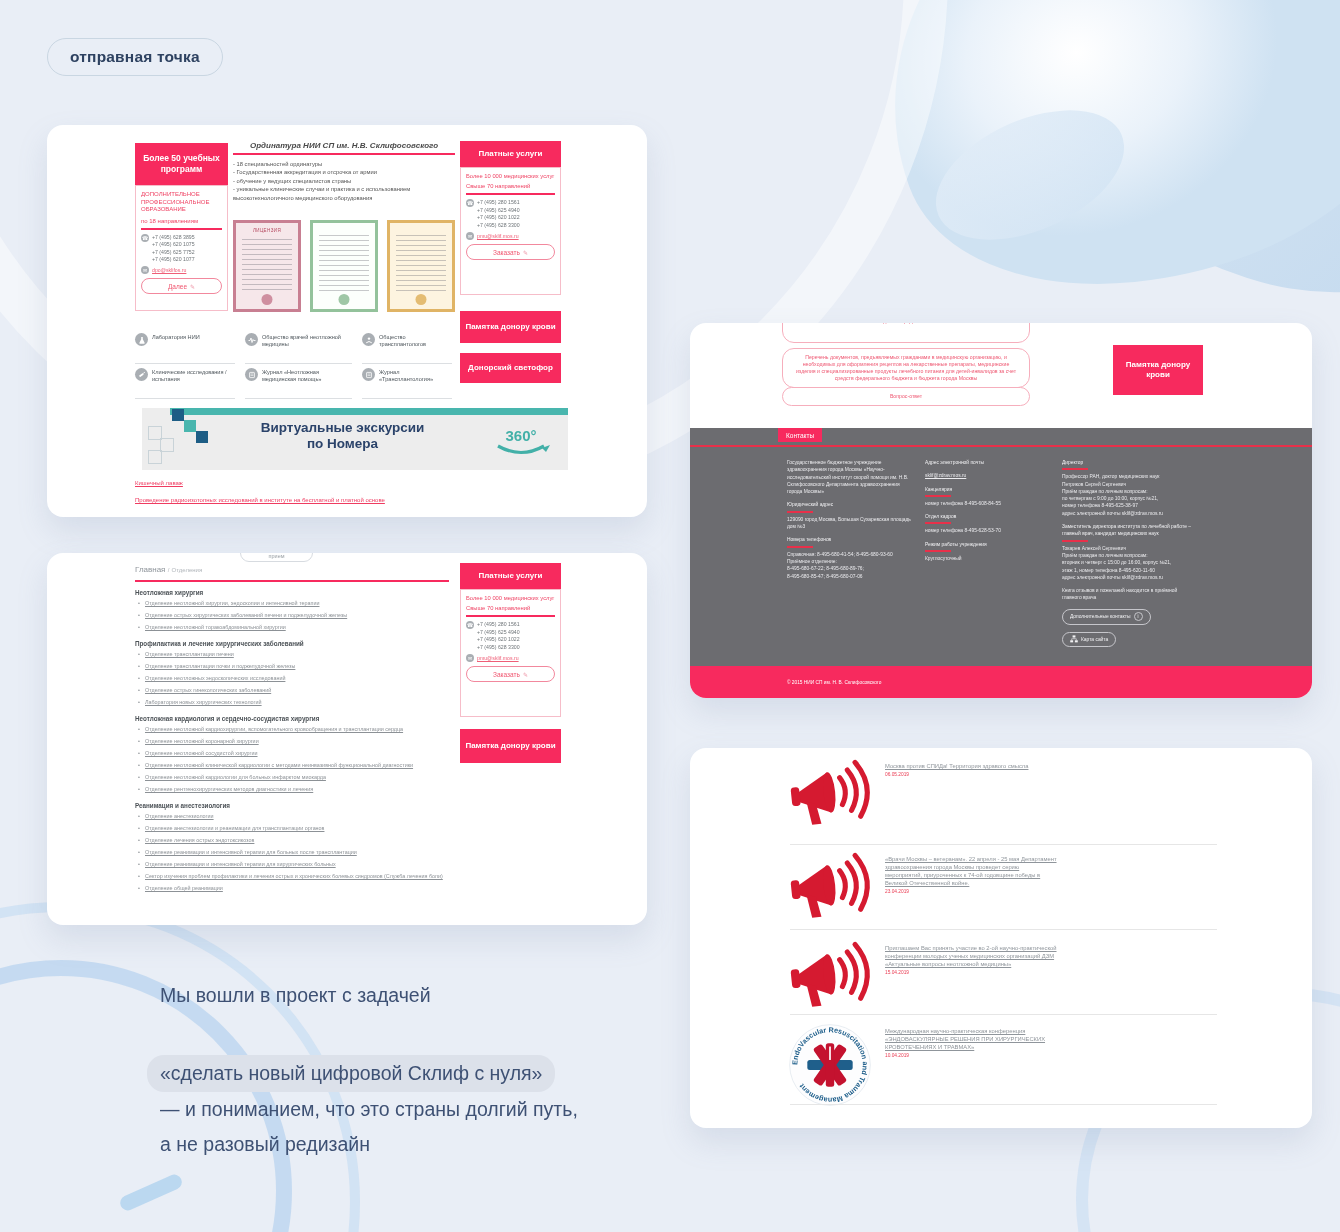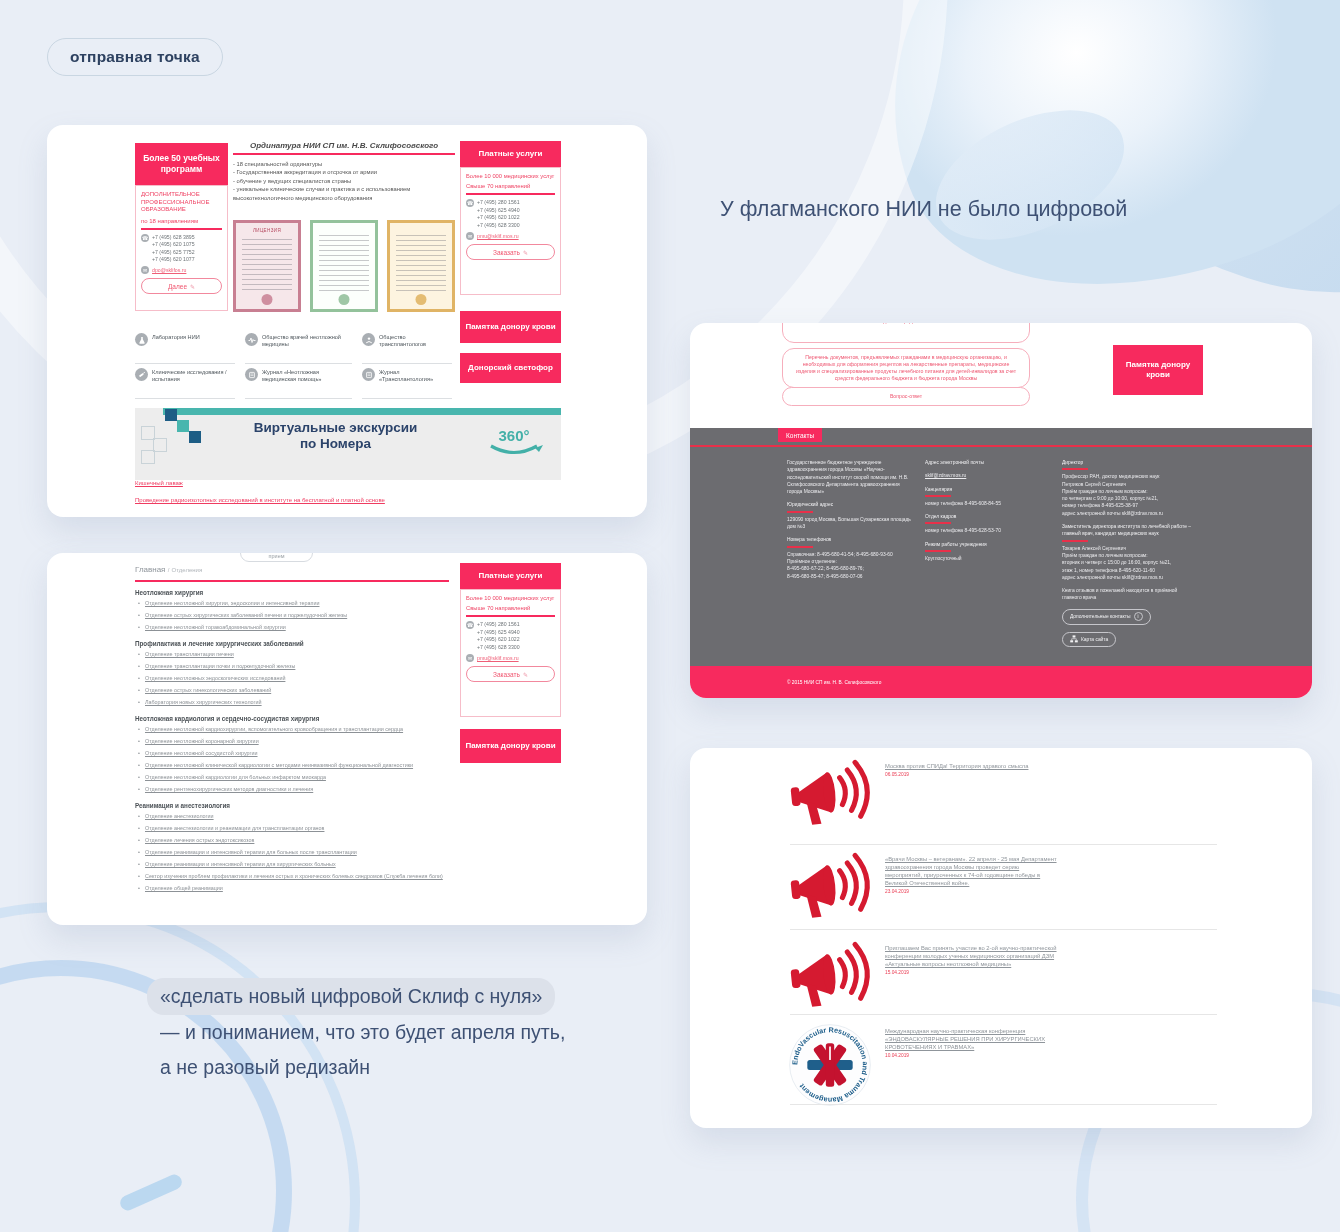--- a/index.html
+++ b/index.html
@@ -21,21 +21,21 @@
   .arc1{left:-170px;bottom:-190px;width:430px;height:430px;border-radius:50%;border:16px solid rgba(167,202,236,.55);}
   .arc2{left:-240px;bottom:-270px;width:580px;height:580px;border-radius:50%;border:10px solid rgba(188,215,242,.5);}
   .arc3{right:-160px;bottom:-180px;width:400px;height:400px;border-radius:50%;border:12px solid rgba(188,215,242,.45);}
   .pill-dot{left:118px;bottom:32px;width:66px;height:15px;border-radius:8px;background:#b3d3ee;transform:rotate(-24deg);opacity:.85;}
 
   
   .tag-pill{position:absolute;left:47px;top:38px;border:1.5px solid #c9d6e2;border-radius:22px;
     padding:9px 22px;color:#2e4261;font-size:15.5px;font-weight:bold;letter-spacing:.2px;}
   .big-heading{position:absolute;left:720px;top:192px;color:#3e5174;font-size:21.5px;line-height:34px;}
   .quote{position:absolute;left:160px;top:978px;color:#3e5174;font-size:19.5px;line-height:35px;}
-  .hl{display:inline-block;background:#dce1ea;border-radius:17px;padding:1px 13px;margin-left:-13px;}
+  .hl{display:inline-block;background:#dce1ea;border-radius:17px;padding:1px 13px;margin-left:-13px;margin-top:42px;}
 
   .card{position:absolute;background:#fff;border-radius:16px;overflow:hidden;
     box-shadow:0 14px 30px rgba(120,140,170,.18);}
   #card1{left:47px;top:125px;width:600px;height:392px;}
   #card2{left:47px;top:553px;width:600px;height:372px;}
   #card3{left:690px;top:323px;width:622px;height:375px;}
   #card4{left:690px;top:748px;width:622px;height:380px;}
   .abs{position:absolute;}
 
   
@@ -63,21 +63,21 @@
   .c2{left:77px;background:#fcfffc;border:3px solid #93c29b;}
   .c3{left:154px;background:#fdf4e0;border:3px solid #e0b465;}
   .cert-t{font-size:4.5px;color:#b4475e;text-align:center;margin-top:5px;letter-spacing:.4px;}
   .cert-lines{position:absolute;left:6px;right:6px;top:16px;bottom:18px;
     background:repeating-linear-gradient(to bottom, rgba(100,100,110,.35) 0 1px, transparent 1px 5px);}
   .seal{position:absolute;bottom:4px;left:50%;transform:translateX(-50%);width:11px;height:11px;border-radius:50%;}
   .c1 .seal{background:#cf8fa0}.c2 .seal{background:#9fc7a6}.c3 .seal{background:#e4bc72}
   .gcell{position:absolute;height:30px;border-bottom:1px solid #dcdfe2;display:flex;gap:4px;align-items:flex-start;}
   .gico{flex:none;width:13px;height:13px;border-radius:50%;background:#a9aeb3;display:flex;align-items:center;justify-content:center;}
   .glabel{font-size:5.6px;line-height:7.2px;color:#4e565c;padding-top:1px;}
-  .banner{position:absolute;left:88px;top:283px;width:426px;height:72px;background:#ededed;}
+  .banner{position:absolute;left:95px;top:283px;width:426px;height:62px;background:#ededed;}
   .banner-stripe{position:absolute;left:28px;right:0;top:0;height:7px;background:#49b6ae;}
   .sq{position:absolute;width:12px;height:12px;}
   .sqd{background:#1d5d85}.sqt{background:#49b6ae}
   .sqo{border:1px solid #c9d3d8;background:transparent;}
   .banner-title{position:absolute;left:70px;right:95px;top:12px;text-align:center;font-weight:bold;
     font-size:13.5px;line-height:16px;color:#2b436a;}
   .c1link{color:#ef3b60;text-decoration:underline;font-size:6px;}
 
   
   .crumb-pill{position:absolute;left:193px;top:-9px;width:73px;height:18px;border:1px solid #d7dbe0;
@@ -129,26 +129,26 @@
 <div class="deco blob-c"></div>
 <div class="deco arc-top"></div>
 <div class="deco arc1"></div>
 <div class="deco arc2"></div>
 <div class="deco arc3"></div>
 <div class="deco pill-dot"></div>
 
 <div class="tag-pill">отправная точка</div>
 
 <div class="big-heading">
-  <div>У флагманского НИИ не было цифровой</div>
 </div>
 
 <div class="quote">
+  <div>Мы вошли в проект с задачей</div>
   <div><span class="hl">«сделать новый цифровой Склиф с нуля»</span></div>
-  <div>— и пониманием, что это будет апреля путь,</div>
+  <div>— и пониманием, что это страны долгий путь,</div>
   <div>а не разовый редизайн</div>
 </div>
 
 <div class="card" id="card1">
 
   <div class="redblock abs" style="left:88px;top:18px;width:93px;height:42px;font-size:8.5px;font-weight:bold;padding:0 3px;box-sizing:border-box;">Более 50 учебных программ</div>
   <div class="pinkpanel abs" style="left:88px;top:60px;width:93px;height:126px;">
     <div class="red-caps">ДОПОЛНИТЕЛЬНОЕ ПРОФЕССИОНАЛЬНОЕ ОБРАЗОВАНИЕ</div>
     <div class="red-dir">по 18 направлениям</div>
     <div class="red-div"></div>

